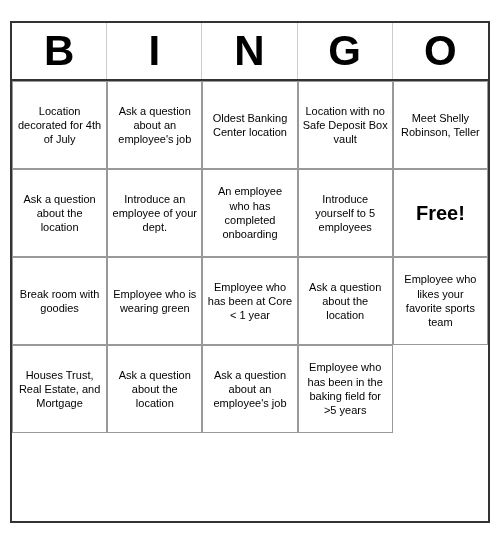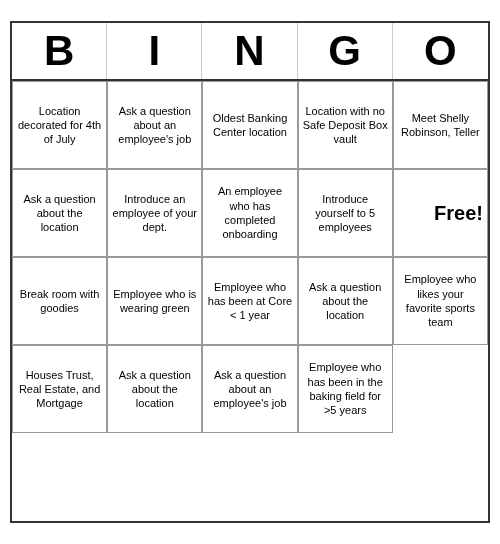--- a/index.html
+++ b/index.html
@@ -46,21 +46,20 @@
       line-height: 1.3;
       min-height: 88px;
       display: flex;
       align-items: center;
       justify-content: center;
     }
     .bingo-cell.free {
       font-size: 20px;
       font-weight: bold;
       background: #fff;
-      justify-content: flex-end;
     }
     .bingo-cell span {
       display: block;
     }
   </style>
 </head>
 <body>
 
 <div class="bingo-card">
   <div class="bingo-header">

